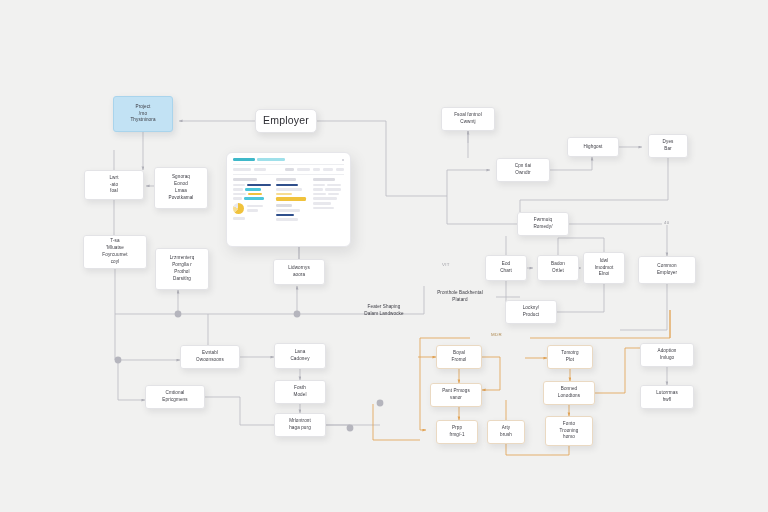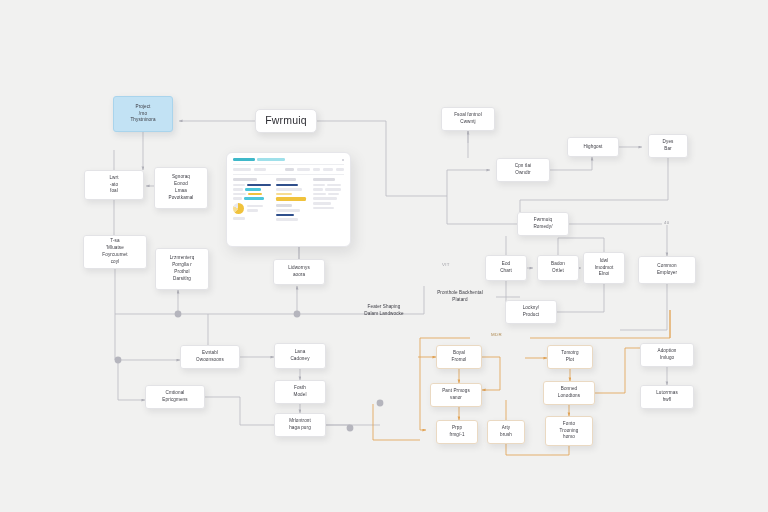--- a/index.html
+++ b/index.html
@@ -302,21 +302,21 @@
     </div>
   </div>
 
   <div class="node highlight blurry" style="left:113px;top:96px;width:60px;height:36px;">
     <span class="txt">Project
 /rno
 Thystninora</span>
     </div>
 
   <div class="node pill" style="left:255px;top:109px;width:62px;height:24px;">
-    <span class="txt">Fwrmuiq</span>
+    <span class="txt">Employer</span>
     </div>
 
   <div class="node blurry" style="left:84px;top:170px;width:60px;height:30px;">
     <span class="txt">Lwrt
 -ato
 foal</span>
     </div>
 
   <div class="node blurry" style="left:154px;top:167px;width:54px;height:42px;">
     <span class="txt">Sgnoraq

